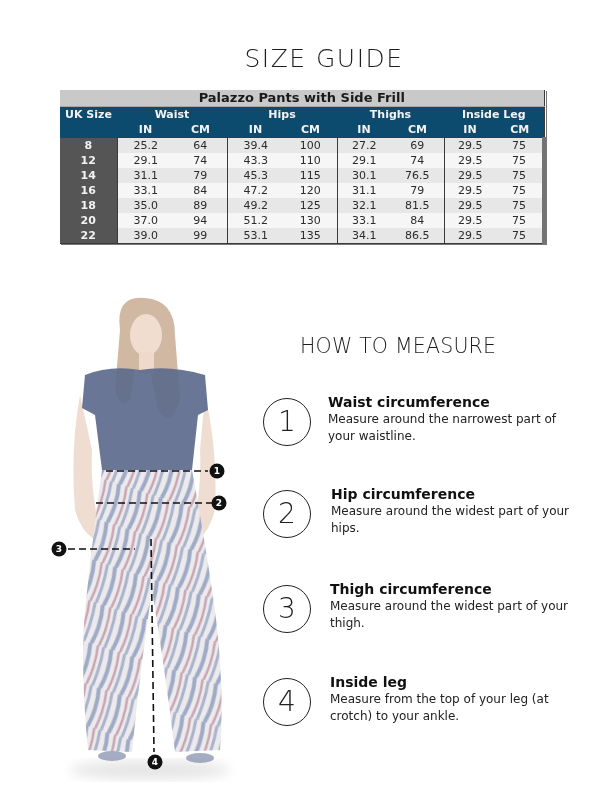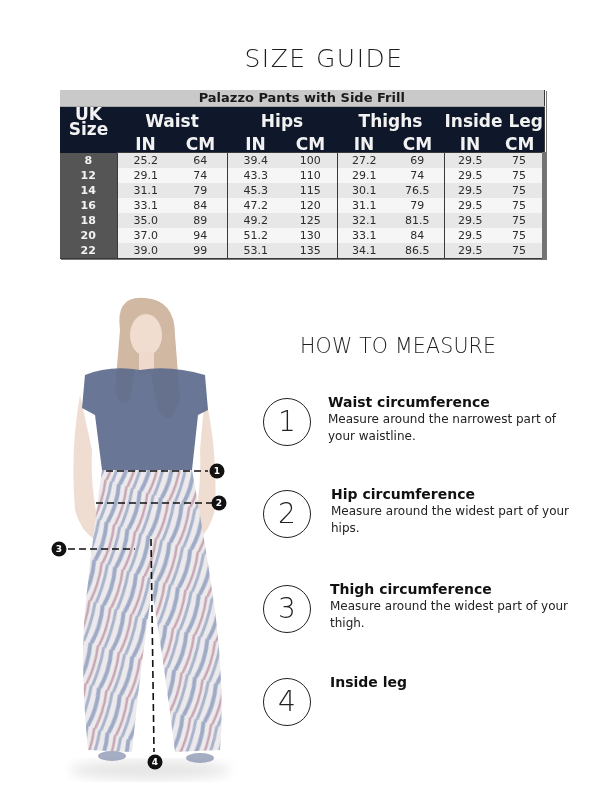--- a/index.html
+++ b/index.html
@@ -18,21 +18,21 @@
     border-collapse: collapse; table-layout: fixed;
     font-family: "DejaVu Sans", sans-serif; font-size: 11px;
     box-shadow: 1px 1px 0 #777;
   }
   .size-table td, .size-table th { height: 15px; padding: 0; text-align: center; line-height: 15px; }
   .size-table .title-row th {
     background: #c9c9c9; color: #1a1a1a; font-weight: bold; font-size: 13px; height: 16px;
     border-bottom: 1px solid #a8a8a8;
   }
   .size-table .group-row th, .size-table .unit-row th {
-    background: #0f172a; color: #f2f2f2; font-weight: bold; font-size: 17px;
+    background: #0c4a6e; color: #f2f2f2; font-weight: bold; font-size: 11px;
   }
   .size-table .unit-row th { height: 16px; }
   .size-table td.size-cell {
     background: #555555; color: #f2f2f2; font-weight: bold;
   }
   .size-table tbody tr:nth-child(odd) td.val { background: #e7e7e7; }
   .size-table tbody tr:nth-child(even) td.val { background: #f6f6f6; }
   .size-table td.val { color: #2b2b2b; }
   .size-table td.gstart { border-left: 1px solid #3a3a3a; }
   .size-table tbody tr:first-child td.val { border-top: 1px solid #3a3a3a; }
@@ -254,14 +254,15 @@
   <div class="text" style="left:67px">
     <div class="heading">Thigh circumference</div>
     <div class="desc">Measure around the widest part of your thigh.</div>
   </div>
 </div>
 
 <div class="step" style="top:678px">
   <div class="num">4</div>
   <div class="text" style="left:67px">
     <div class="heading">Inside leg</div>
+    <div class="desc">Measure from the top of your leg (at crotch) to your ankle.</div>
   </div>
 </div>
 
 </body></html>

